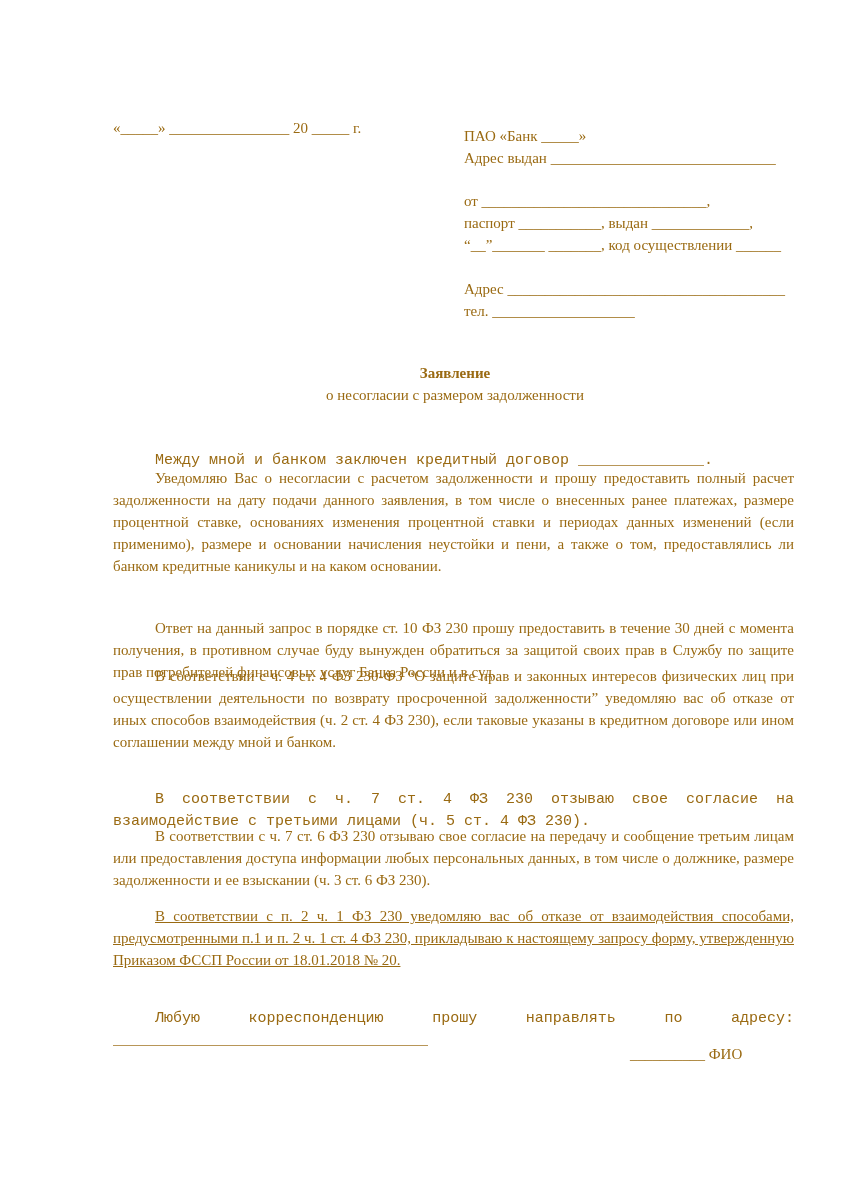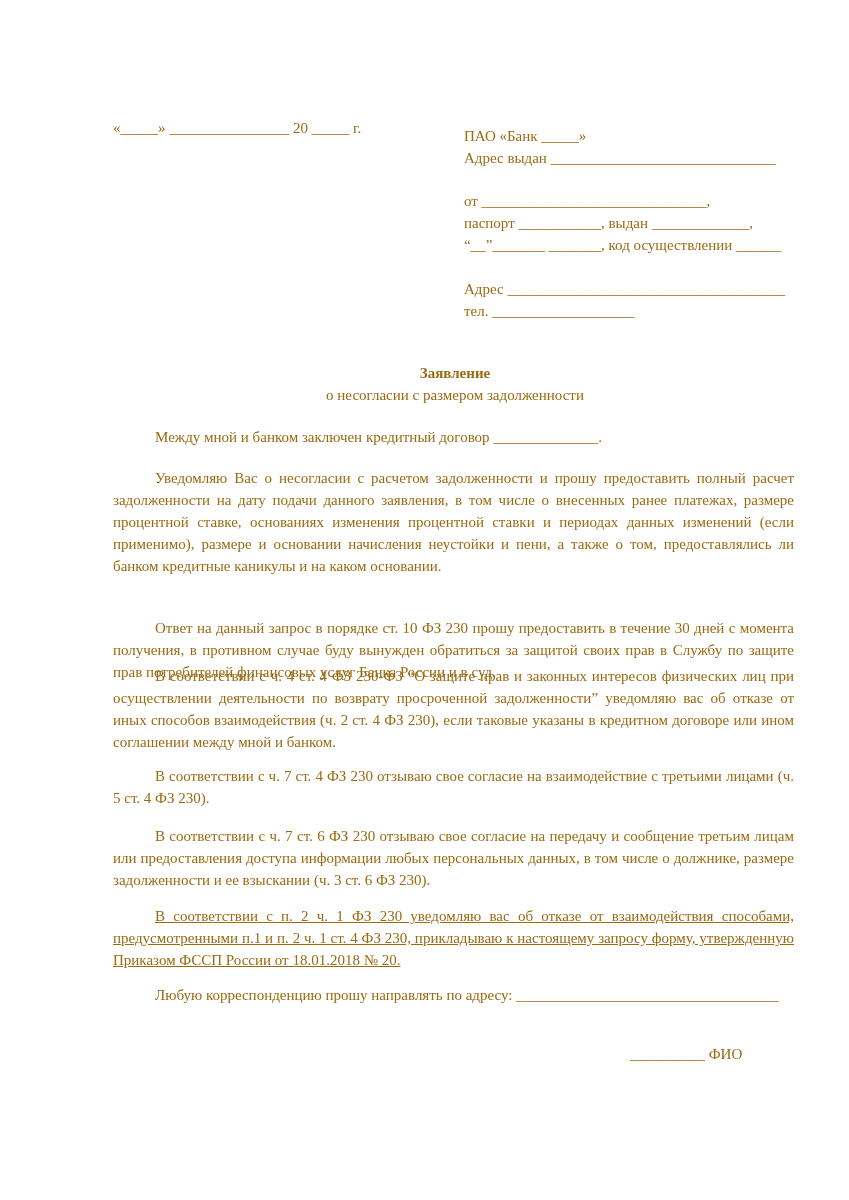--- a/index.html
+++ b/index.html
@@ -18,21 +18,21 @@
     #passport-line { top: 212px; }
     #issued-line { top: 234px; }
     #address-line { top: 278px; }
     #phone-line { top: 300px; }
     #title { position: absolute; left: 0; width: 910px; top: 362px; text-align: center; font-weight: bold; line-height: 22px; }
     #subtitle { position: absolute; left: 0; width: 910px; top: 384px; text-align: center; line-height: 22px; }
     .para {
       position: absolute; left: 113px; width: 681px;
       text-align: justify; text-indent: 42px; line-height: 22px; margin: 0;
     }
-    .para.narrow { font-family: Liberation Serif, serif; }
+    .para.narrow { font-family: Liberation Mono, monospace; margin-top: 24px; }
     #p1 { top: 426px; }
     #p2 { top: 467px; }
     #p3 { top: 585px; margin-top: 32px; }
     #p4 { top: 665px; }
     #p5 { top: 765px; }
     #p6 { top: 825px; }
     #p7 { top: 905px; text-decoration: underline; }
     #p8 { top: 984px; }
     #signature { position: absolute; left: 630px; top: 1043px; line-height: 22px; white-space: pre; }
   </style>

